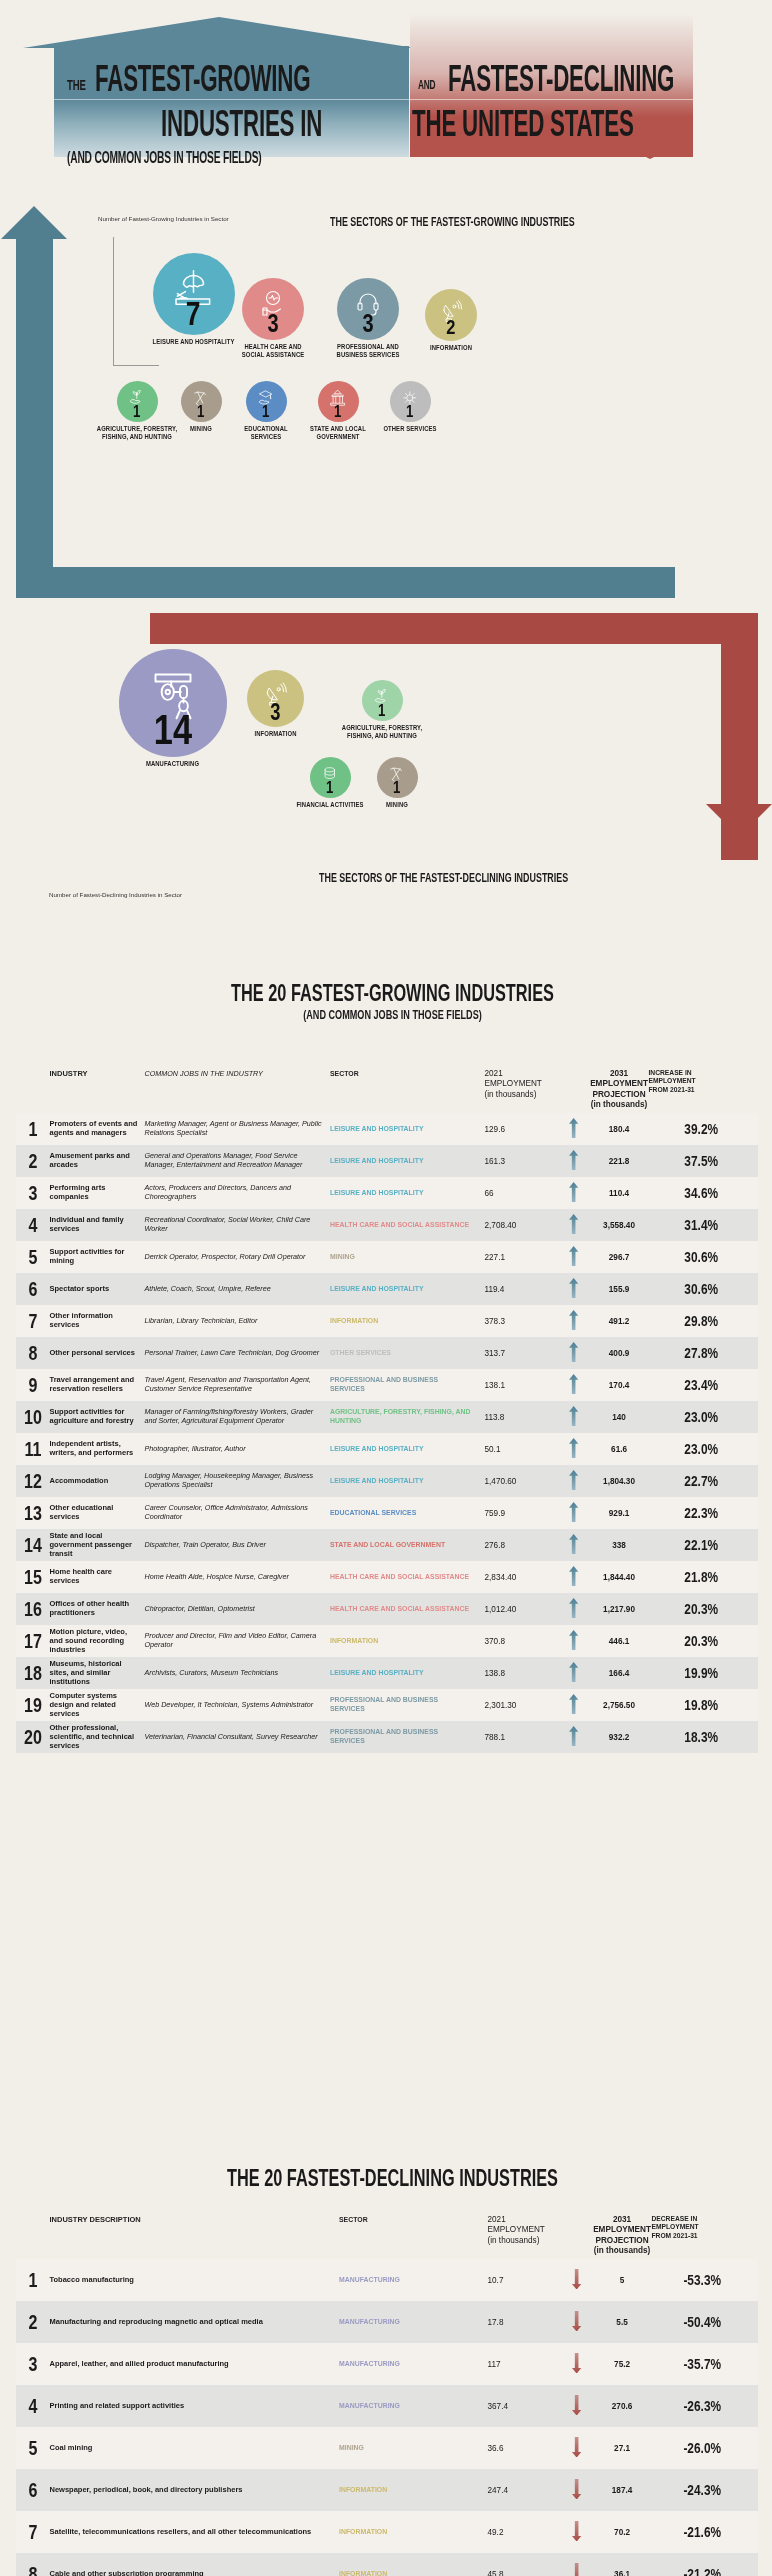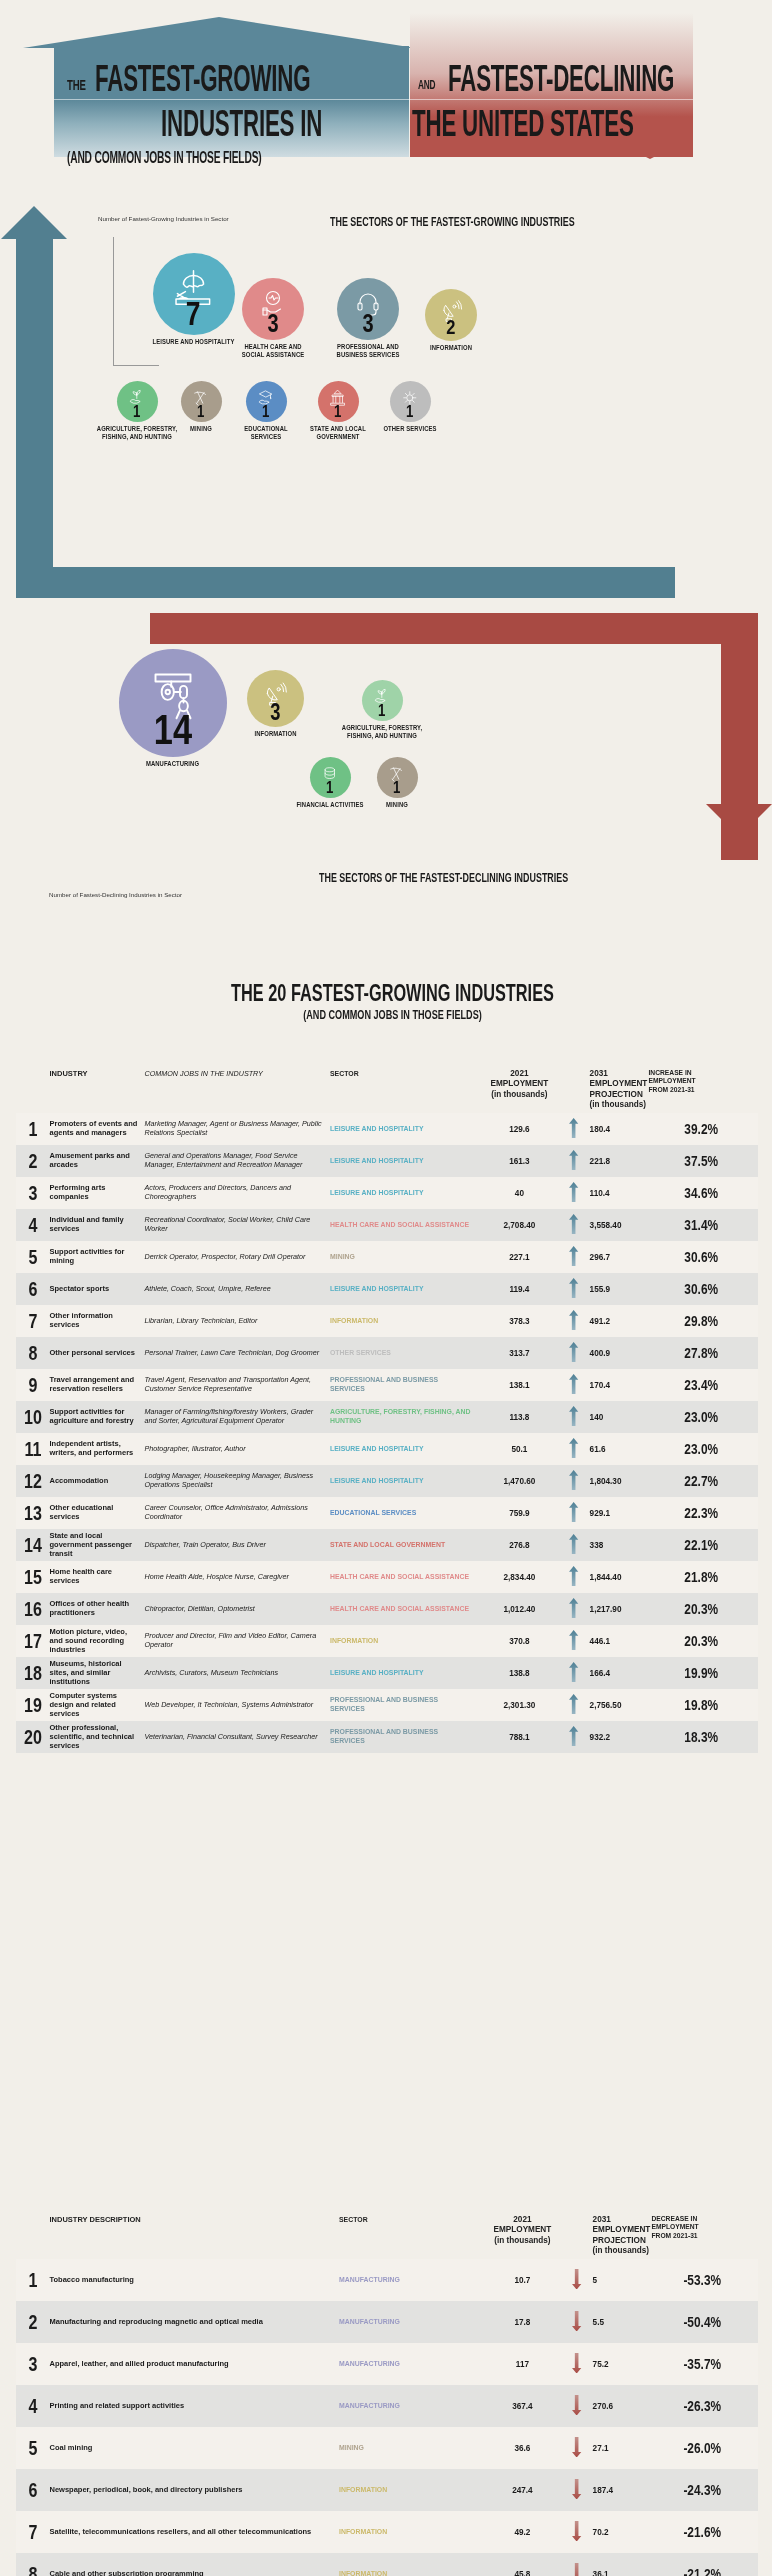--- a/index.html
+++ b/index.html
@@ -110,23 +110,23 @@
   }
   .row.alt { background:#e2e2e0; }
   .row.norm { background:#f4f1ec; }
   .c-rank {
     width:34px; text-align:center; font-weight:bold; font-size:20.6px;
     color:#1c1c1c; transform:scaleX(.78); flex:0 0 34px;
   }
   .c-ind { width:95px; font-weight:bold; font-size:7.5px; line-height:1.18; padding-right:4.1px; flex:0 0 95px;}
   .c-jobs { width:185px; font-style:italic; font-size:7.2px; line-height:1.2; padding-right:5.2px; flex:0 0 185px;}
   .c-sec { width:155px; font-weight:bold; font-size:7.5px; line-height:1.18; transform:scaleX(.92); transform-origin:left center; flex:0 0 155px;}
-  .c-n1 { width:77px; text-align:center; font-weight:bold; font-size:8.2px; padding-right:7.2px; flex:0 0 77px;}
+  .c-n1 { width:77px; text-align:left; font-weight:normal; font-size:8.2px; padding-right:7.2px; flex:0 0 77px;}
   .c-arw { width:25px; text-align:center; flex:0 0 25px;}
-  .c-n2 { width:62px; text-align:left; font-weight:bold; font-size:8.2px; padding-left:3.1px; flex:0 0 62px;}
+  .c-n2 { width:62px; text-align:center; font-weight:bold; font-size:8.2px; padding-left:3.1px; flex:0 0 62px;}
   .c-pct { width:77px; text-align:right; font-weight:bold; font-size:14px; padding-right:9.3px; transform:scaleX(.85); transform-origin:right center; flex:0 0 77px;}
 
   .up-arrow, .dn-arrow { display:inline-block; width:9.3px; }
   .up-arrow svg, .dn-arrow svg { display:block; margin:0 auto; }
 
   
   .dtbl .c-ind { width:289px; flex:0 0 289px; }
   .dtbl .c-sec { width:149px; flex:0 0 149px; }
 </style>
 </head>
@@ -381,21 +381,21 @@
               <path d="M9 0 L18 11 H12.5 V40 H5.5 V11 H0 Z" fill="url(#ug)"></path>
             </svg></span></div>
   <div class="c-n2">221.8</div>
   <div class="c-pct">37.5%</div>
 </div>
 <div class="row norm">
   <div class="c-rank">3</div>
   <div class="c-ind">Performing arts companies</div>
   <div class="c-jobs">Actors, Producers and Directors, Dancers and Choreographers</div>
   <div class="c-sec" style="color:#58b0c4">LEISURE AND HOSPITALITY</div>
-  <div class="c-n1">40</div>
+  <div class="c-n1">66</div>
   <div class="c-arw"><span class="up-arrow"><svg width="9.3" height="20.6" viewBox="0 0 18 40">
               <defs>
                 <linearGradient id="ug" x1="0" y1="0" x2="0" y2="1">
                   <stop offset="0" stop-color="#4e8095"></stop>
                   <stop offset="1" stop-color="#9ab7c4"></stop>
                 </linearGradient>
               </defs>
               <path d="M9 0 L18 11 H12.5 V40 H5.5 V11 H0 Z" fill="url(#ug)"></path>
             </svg></span></div>
   <div class="c-n2">110.4</div>
@@ -702,20 +702,23 @@
                   <stop offset="1" stop-color="#9ab7c4"></stop>
                 </linearGradient>
               </defs>
               <path d="M9 0 L18 11 H12.5 V40 H5.5 V11 H0 Z" fill="url(#ug)"></path>
             </svg></span></div>
   <div class="c-n2">932.2</div>
   <div class="c-pct">18.3%</div>
 </div>
     </div>
 
+  <div class="sect-h" style="top:2164px;">
+    <span class="l1">THE 20 FASTEST-DECLINING INDUSTRIES</span>
+  </div>
 
   <div class="tbl dtbl" id="declining-table" style="top:2215px;">
       <div class="thead">
   <div class="c-rank"></div>
   <div class="c-ind">INDUSTRY DESCRIPTION</div>
   <div class="c-sec">SECTOR</div>
   <div class="c-n1">2021<br>EMPLOYMENT<br>(in thousands)</div>
   <div class="c-arw"></div>
   <div class="c-n2">2031<br>EMPLOYMENT<br>PROJECTION<br>(in thousands)</div>
   <div class="c-pct" style="font-size:6.7px;transform:none;text-align:left;">DECREASE IN<br>EMPLOYMENT<br>FROM 2021-31</div>

